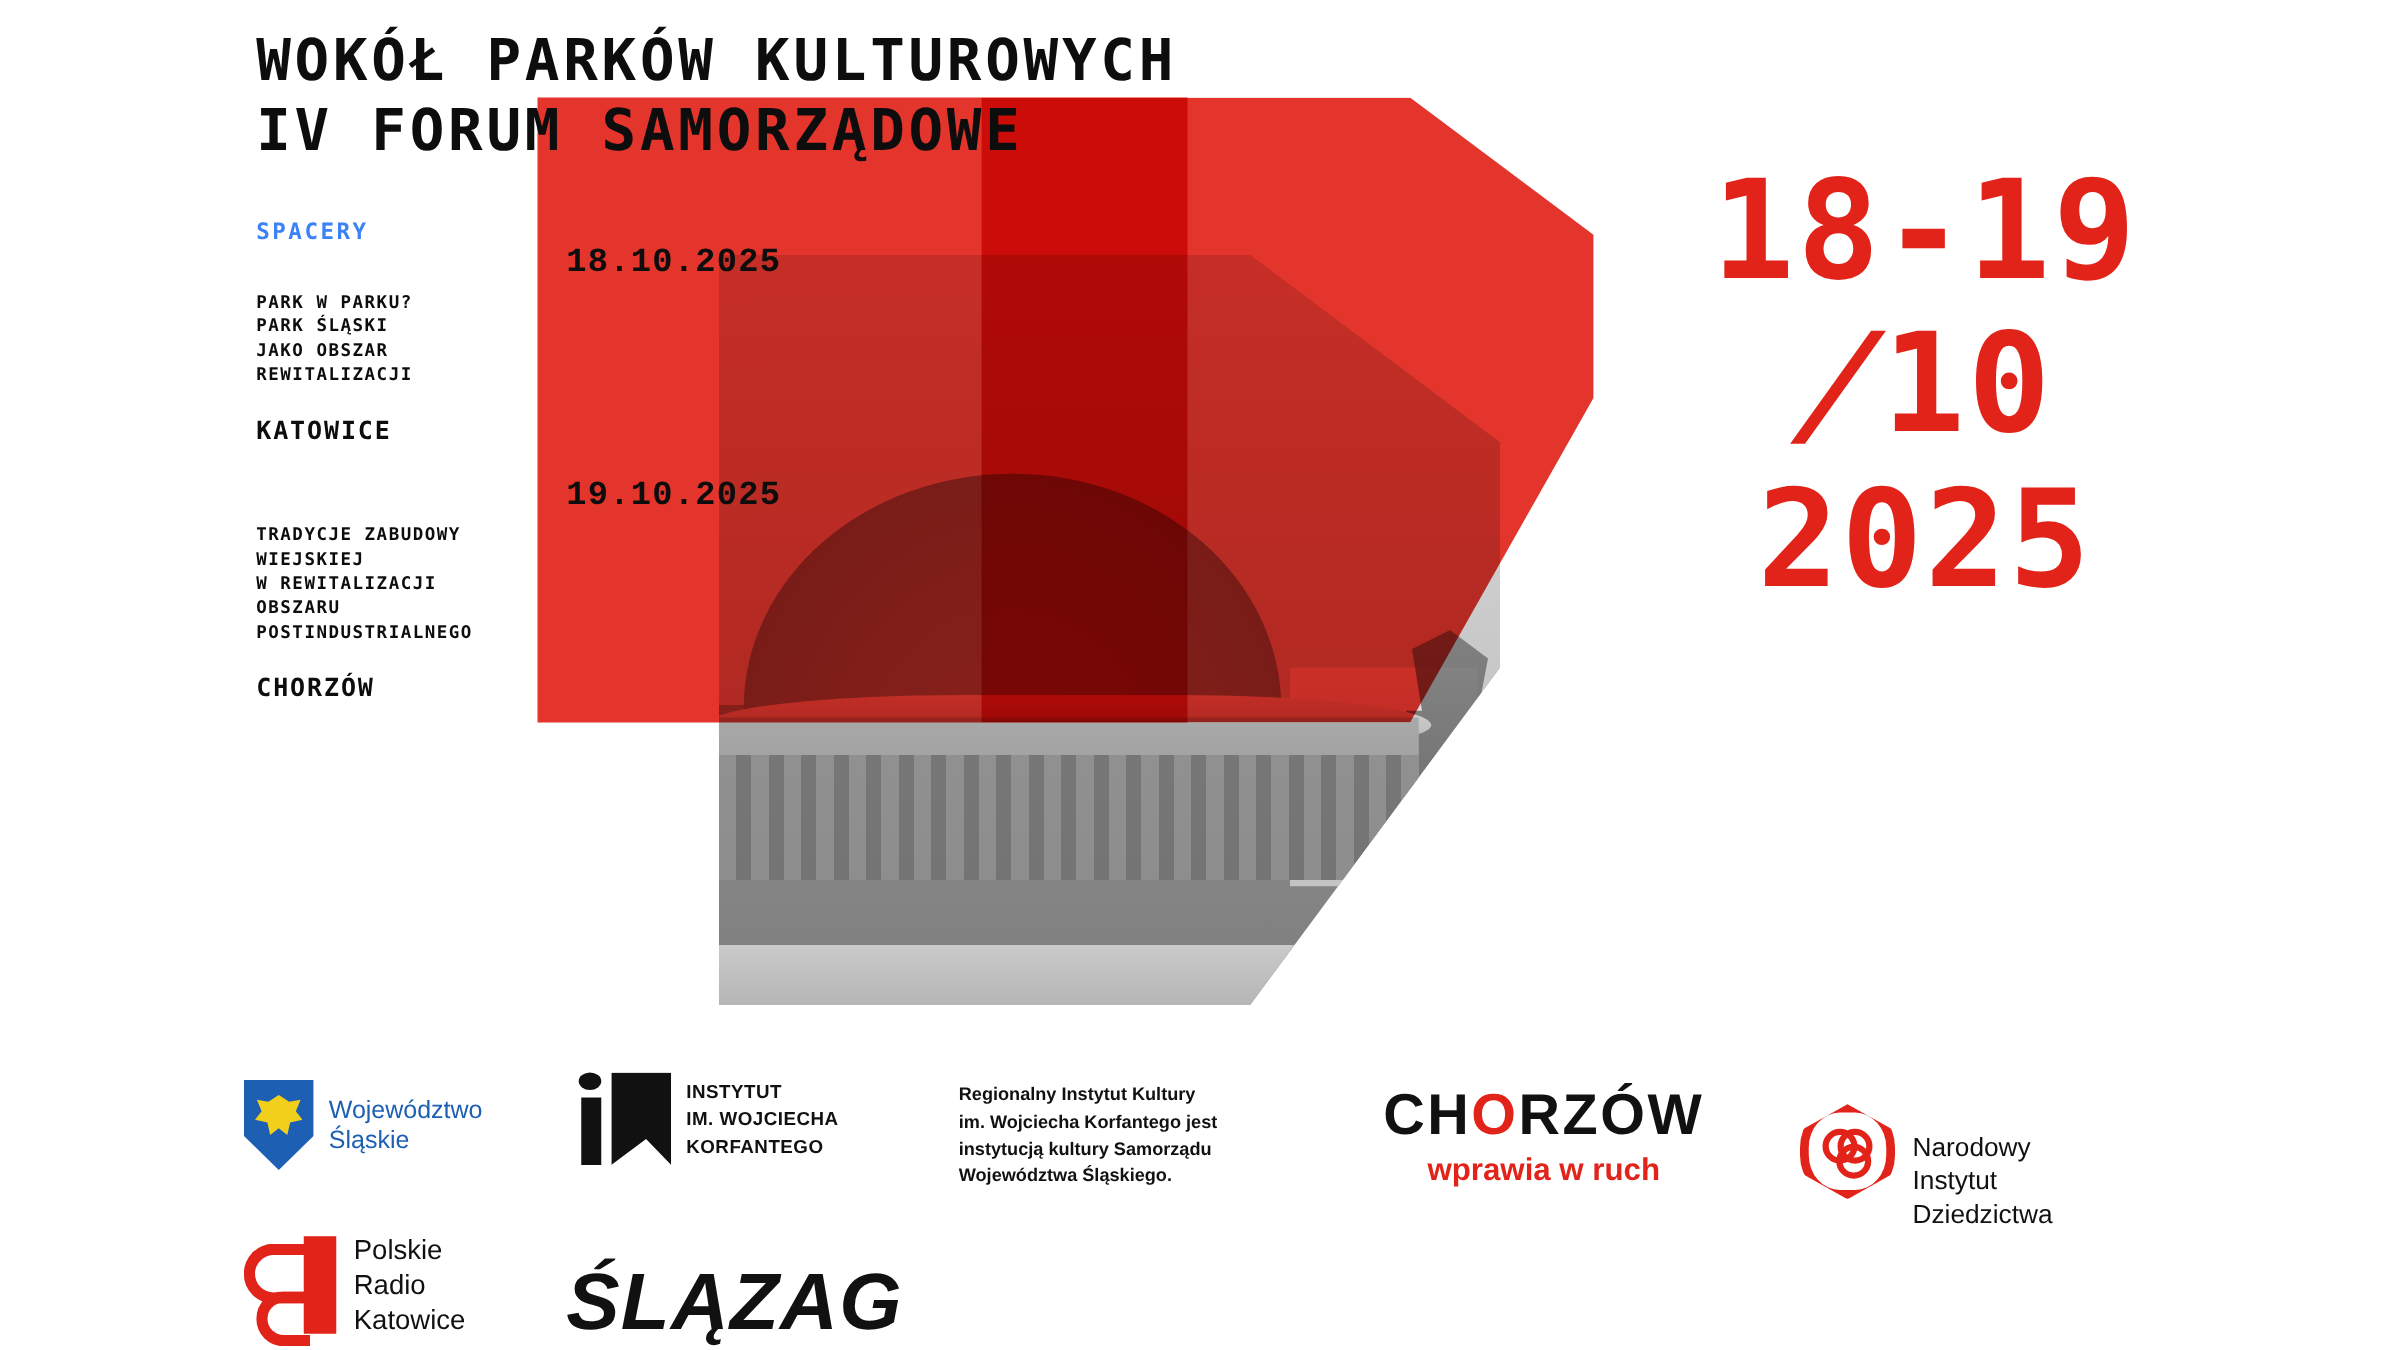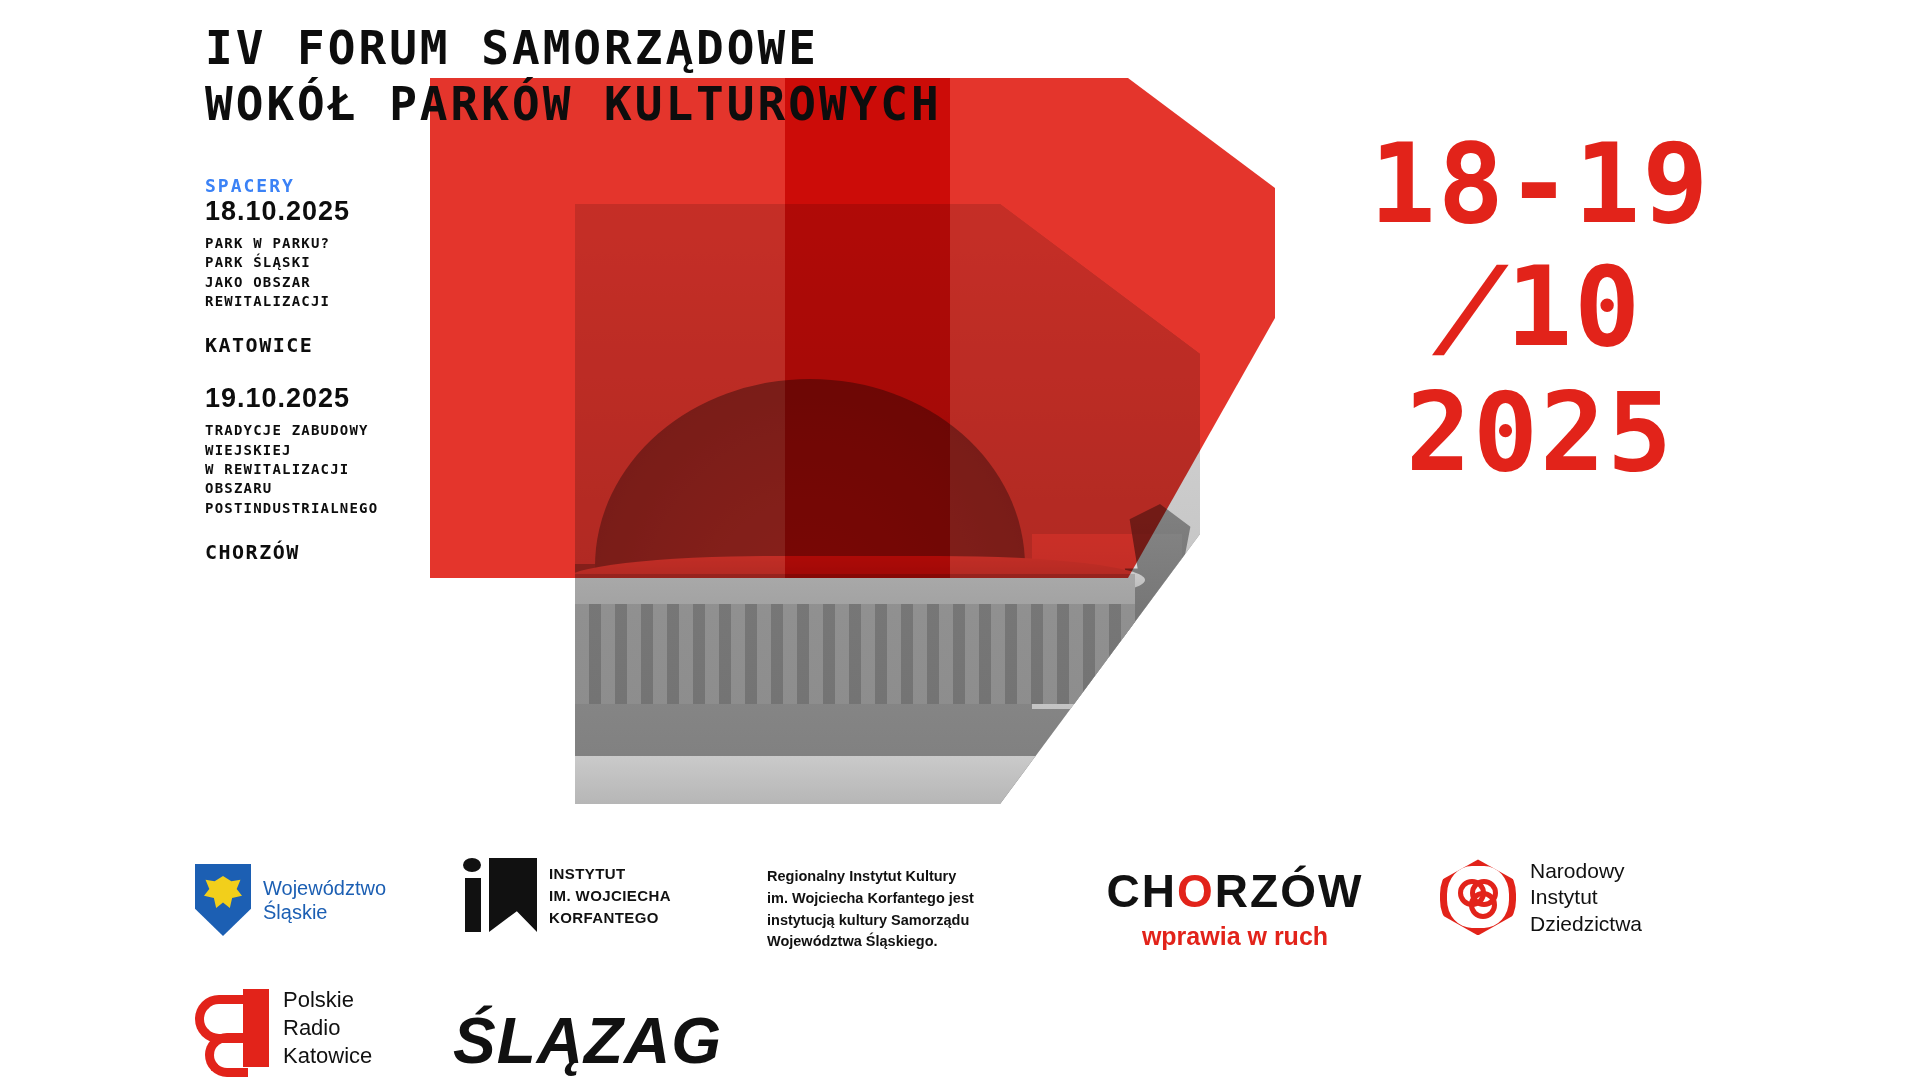--- a/index.html
+++ b/index.html
@@ -49,26 +49,27 @@
   }
   .prog-head {
     font-family: "DejaVu Sans Mono", monospace;
     font-weight: bold;
     font-size: 18px;
     letter-spacing: 2px;
     color: #3b82f6;
   }
   .prog-block { margin-bottom: 26px; }
   .prog-date {
-    font-family: Liberation Sans, sans-serif;
+    font-family: Liberation Mono, monospace;
     font-weight: bold;
     font-size: 27px;
     letter-spacing: 1px;
     color: #0d0d0d;
     margin-bottom: 7px;
+    text-align: right;
   }
   .prog-title {
     font-family: "DejaVu Sans Mono", monospace;
     font-weight: bold;
     font-size: 14px;
     letter-spacing: 1.2px;
     line-height: 1.38;
     color: #0d0d0d;
     white-space: pre-line;
   }
@@ -267,21 +268,21 @@
     position:absolute; inset:0; border: 7px solid #e2231a;
     border-radius: 42% 42% 42% 42% / 46% 46% 46% 46%;
     clip-path: polygon(50% 0, 100% 28%, 100% 72%, 50% 100%, 0 72%, 0 28%);
   }
   .nid-mark .d { position:absolute; width: 18px; height: 18px; border:5px solid #e2231a; border-radius:50%; }
   .nid-mark .d1 { left: 18px; top: 20px; }
   .nid-mark .d2 { right: 18px; top: 20px; }
   .nid-mark .d3 { left: 29px; bottom: 16px; }
   .l-nid .txt {
     font-family: "Liberation Sans", sans-serif;
-    font-size: 21px; line-height: 1.25; color: #111; white-space: pre-line;
+    font-size: 21px; line-height: 1.25; color: #111; white-space: pre-line; margin-top: 48px;
   }
 
   
   .l-radio { position: absolute; left: 0; top: 130px; display:flex; align-items:center; }
   .radio-mark { width: 74px; height: 78px; margin-right: 14px; position: relative; }
   .radio-mark .bar { position:absolute; right:0; top:0; width: 26px; height: 78px; background:#e2231a; }
   .radio-mark .w1 { position:absolute; left:0; top:6px; width:44px; height:30px; border:9px solid #e2231a; border-right:0; border-radius: 30px 0 0 30px; }
   .radio-mark .w2 { position:absolute; left:10px; top:44px; width:34px; height:26px; border:9px solid #e2231a; border-right:0; border-radius: 26px 0 0 26px; }
   .l-radio .txt {
     font-family: "Liberation Sans", sans-serif;
@@ -306,22 +307,22 @@
   }
   .l-opinia .a { font-size: 17px; letter-spacing: 1px; }
   .l-opinia .b { font-size: 20px; letter-spacing: 1px; margin-top: 4px; }
 </style>
 </head>
 <body>
 
 <div class="poster">
 
   <div class="headline">
+    <div class="headline-line">WOKÓŁ PARKÓW KULTUROWYCH</div>
     <div class="headline-line">IV FORUM SAMORZĄDOWE</div>
-    <div class="headline-line">WOKÓŁ PARKÓW KULTUROWYCH</div>
   </div>
 
   <div class="art">
     <div class="photo">
       <div class="sky"></div>
       <div class="ground"></div>
       <div class="wing"></div>
       <div class="trees"></div>
       <div class="dome"></div>
       <div class="ring"></div>

